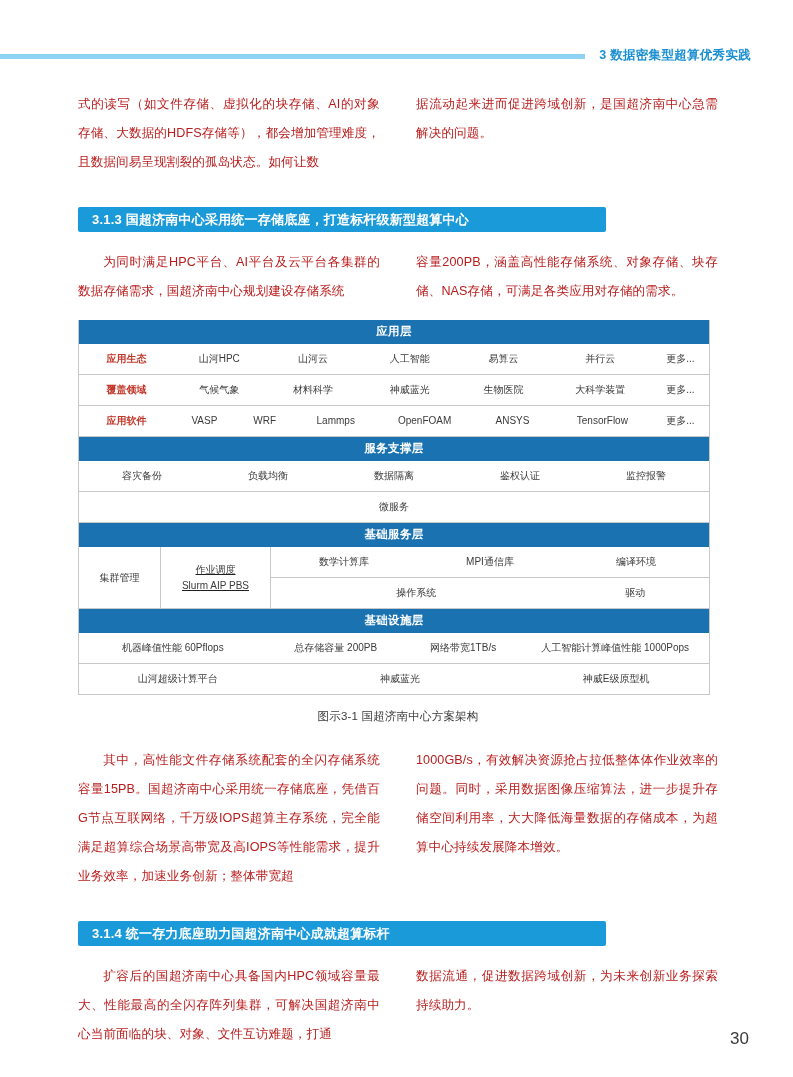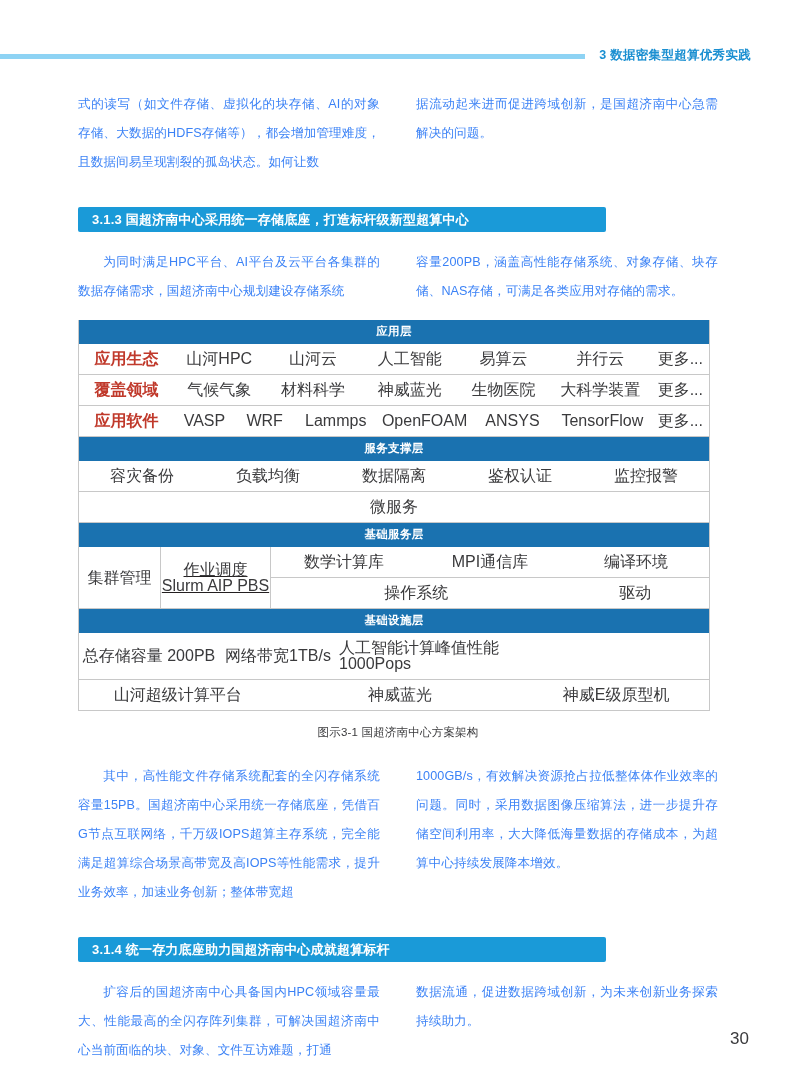--- a/index.html
+++ b/index.html
@@ -55,21 +55,21 @@
   .cols {
     display: flex;
     gap: 36px;
   }
   .col {
     width: 302px;
   }
   p.body {
     font-size: 12.6px;
     line-height: 29px;
-    color: #3b82f6;
+    color: #b91c1c;
     text-align: justify;
     text-justify: inter-ideograph;
     letter-spacing: 0.1px;
   }
   p.body.indent { text-indent: 2em; }
 
   
   .section-heading {
     margin: 30px 0 16px 0;
     height: 25px;
@@ -109,22 +109,22 @@
     display: flex;
     align-items: stretch;
     border-bottom: 1px solid #c8c8c8;
     min-height: 30px;
   }
   .arow:last-child { border-bottom: none; }
   .cell {
     display: flex;
     align-items: center;
     justify-content: center;
-    text-align: left;
-    font-size: 16px;
+    text-align: right;
+    font-size: 10px;
     color: #3a3a3c;
     padding: 7px 2px;
     line-height: 16px;
   }
   .cell.label {
     color: #c0392b;
     font-weight: bold;
   }
 
   
@@ -294,20 +294,21 @@
             <div class="cell" style="flex:2 1 0;">操作系统</div>
             <div class="cell">驱动</div>
           </div>
         </div>
       </div>
     </div>
 
     <div class="band">基础设施层</div>
 
     <div class="arow infra-row">
+      <div class="cell i1">机器峰值性能 60Pflops</div>
       <div class="cell i2">总存储容量 200PB</div>
       <div class="cell i3">网络带宽1TB/s</div>
       <div class="cell i4">人工智能计算峰值性能 1000Pops</div>
     </div>
 
     <div class="arow infra2-row">
       <div class="cell j1">山河超级计算平台</div>
       <div class="cell j2">神威蓝光</div>
       <div class="cell j3">神威E级原型机</div>
     </div>

